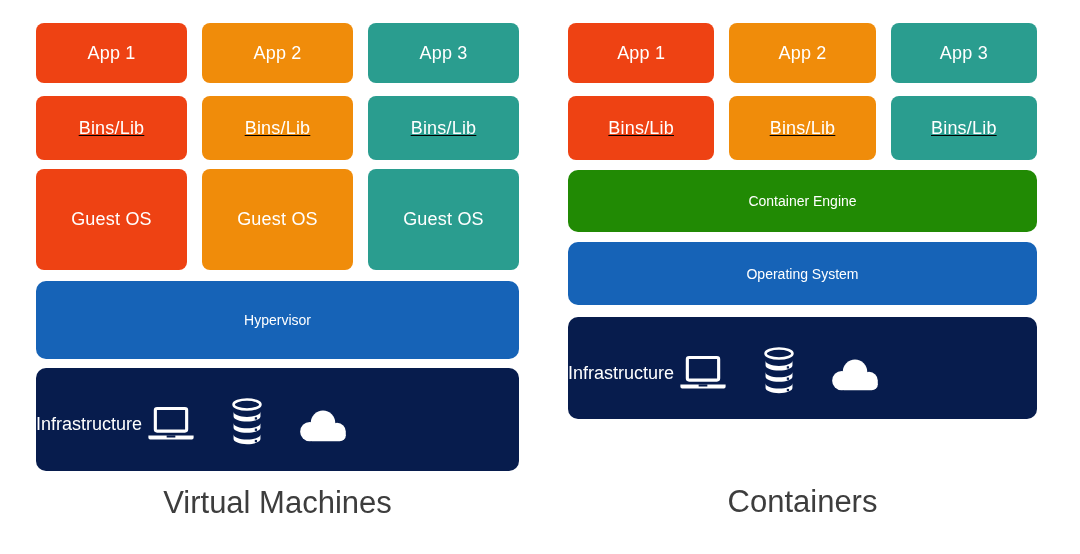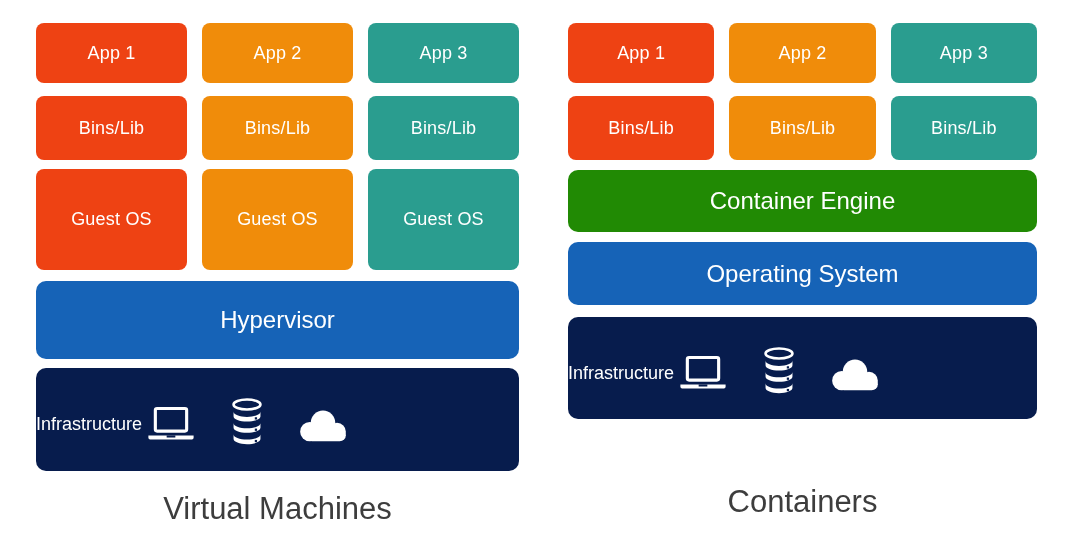--- a/index.html
+++ b/index.html
@@ -18,36 +18,36 @@
   .panel { position: absolute; top: 0; }
   .panel-vm { left: 36px;  width: 483px; }
   .panel-ct { left: 568px; width: 469px; }
 
   .cell-row {
     display: grid;
     grid-template-columns: repeat(3, 1fr);
     gap: 15px;
   }
   .row-apps  { margin-top: 23px; height: 60px; }
-  .row-bins  { margin-top: 13px; height: 64px; }
+  .row-bins  { margin-top: 13px; height: 64px; text-decoration: underline; }
   .row-guest { margin-top: 9px;  height: 101px; }
 
   .box {
     border-radius: 8px;
     color: #ffffff;
     font-size: 18px;
     display: flex;
     align-items: center;
     justify-content: center;
     letter-spacing: 0.2px;
   }
   .bar {
     border-radius: 10px;
     color: #ffffff;
-    font-size: 24px;
+    font-size: 14px;
     display: flex;
     align-items: center;
     justify-content: center;
   }
   .bar-hypervisor { margin-top: 11px; height: 78px; }
   .bar-engine     { margin-top: 10px; height: 62px; }
   .bar-os         { margin-top: 10px; height: 63px; }
 
   .bar-infra {
     border-radius: 10px;
@@ -69,21 +69,21 @@
     margin-top: 4px;
   }
   .icon { display: block; }
 
   .caption {
     text-align: center;
     color: #3d3d3d;
     font-size: 31px;
     line-height: 40px;
   }
-  .caption-vm { margin-top: 18px; }
+  .caption-vm { margin-top: 12px; }
   .caption-ct { margin-top: 63px; }
 </style>
 </head>
 <body>
 
 <div class="stage">
 
   <div class="panel panel-vm">
 
     <div class="cell-row row-apps">

